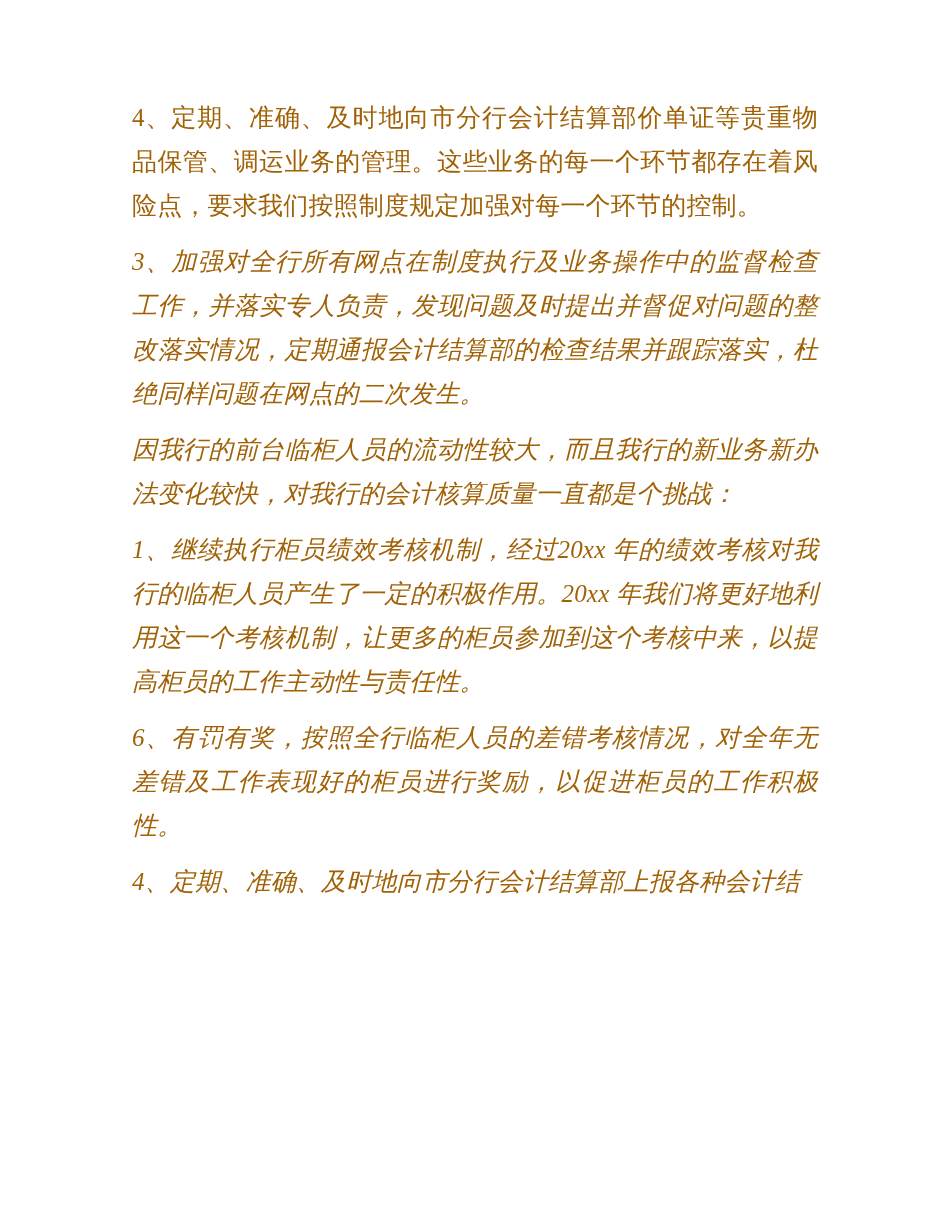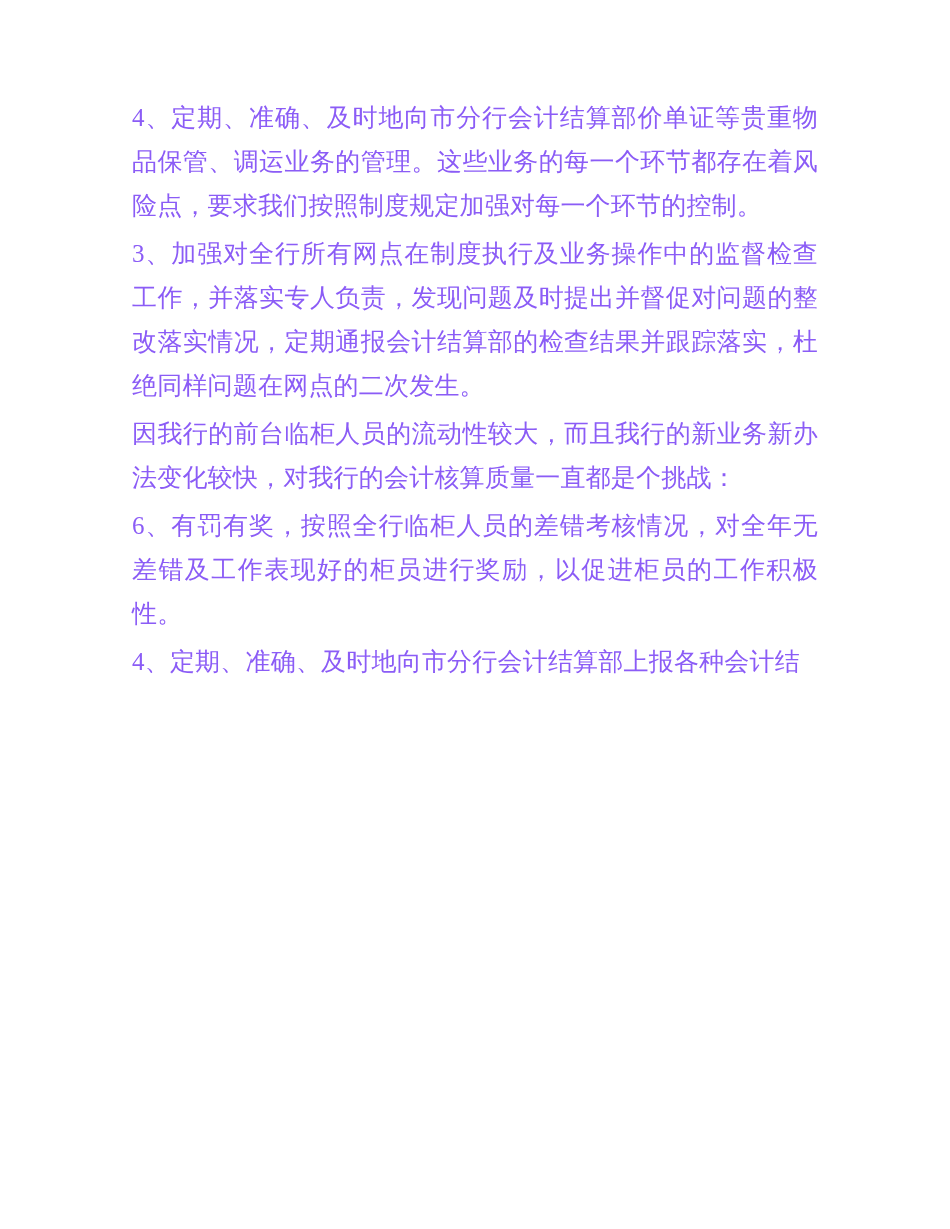--- a/index.html
+++ b/index.html
@@ -13,38 +13,40 @@
     background: #ffffff;
     box-sizing: border-box;
     padding: 96px 132px 40px 132px;
     font-family: "Liberation Serif", "DejaVu Serif", serif;
     overflow: hidden;
     position: relative;
   }
   .doc-body {
     font-size: 25px;
     line-height: 1.76;
-    color: #8b5cf6;
+    color: #a16207;
     text-align: justify;
     text-justify: inter-ideograph;
   }
   .para {
     margin: 0 0 2px 0;
     text-indent: 0;
     letter-spacing: 0.2px;
     word-break: break-all;
   }
   .para + .para {
-    margin-top: 4px;
+    margin-top: 12px;
+    font-style: italic;
   }
 </style>
 </head>
 <body>
 
 <div class="page">
   <div class="doc-body">
     <p class="para">4、定期、准确、及时地向市分行会计结算部价单证等贵重物品保管、调运业务的管理。这些业务的每一个环节都存在着风险点，要求我们按照制度规定加强对每一个环节的控制。</p>
     <p class="para">3、加强对全行所有网点在制度执行及业务操作中的监督检查工作，并落实专人负责，发现问题及时提出并督促对问题的整改落实情况，定期通报会计结算部的检查结果并跟踪落实，杜绝同样问题在网点的二次发生。</p>
     <p class="para">因我行的前台临柜人员的流动性较大，而且我行的新业务新办法变化较快，对我行的会计核算质量一直都是个挑战：</p>
+    <p class="para">1、继续执行柜员绩效考核机制，经过20xx 年的绩效考核对我行的临柜人员产生了一定的积极作用。20xx 年我们将更好地利用这一个考核机制，让更多的柜员参加到这个考核中来，以提高柜员的工作主动性与责任性。</p>
     <p class="para">6、有罚有奖，按照全行临柜人员的差错考核情况，对全年无差错及工作表现好的柜员进行奖励，以促进柜员的工作积极性。</p>
     <p class="para">4、定期、准确、及时地向市分行会计结算部上报各种会计结</p>
   </div>
 </div>
 
 </body></html>

